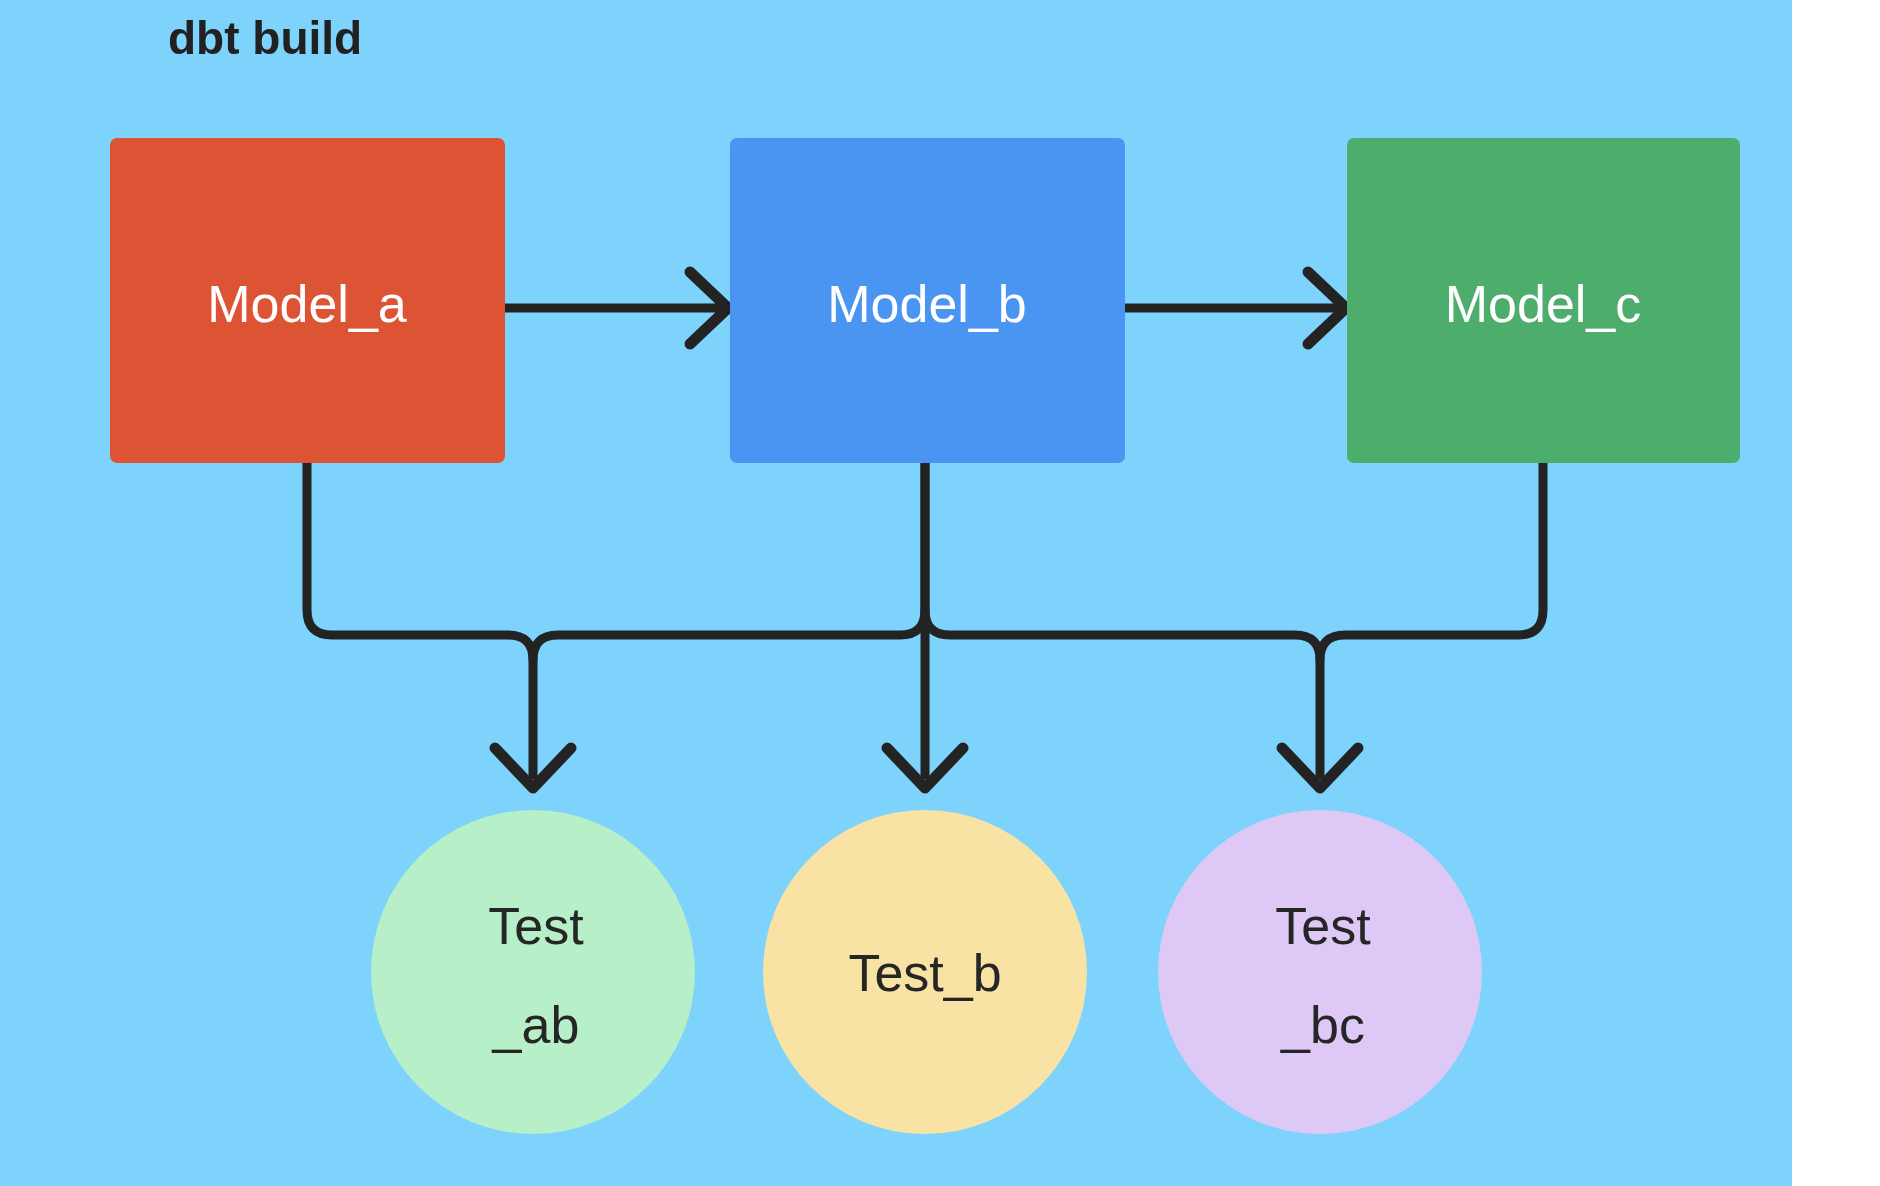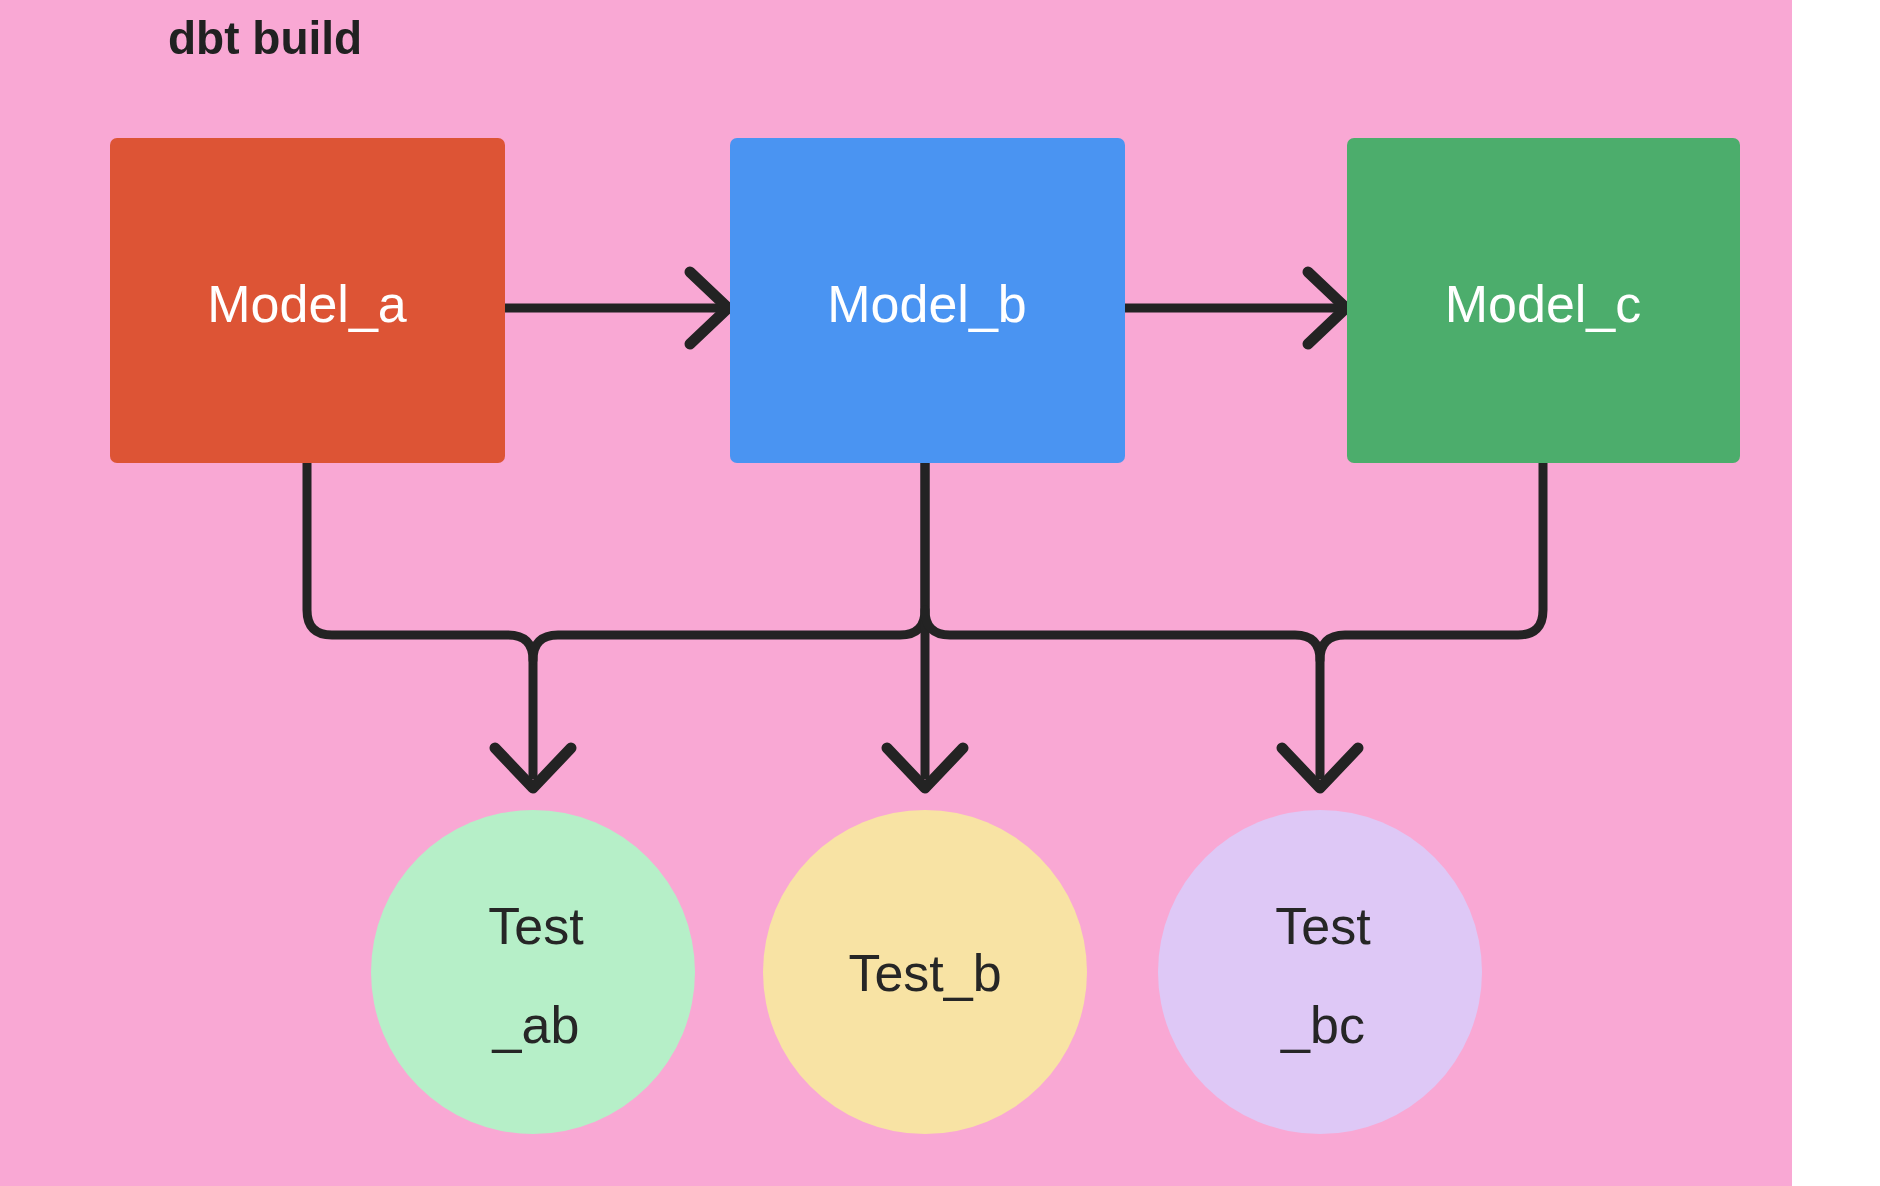--- a/index.html
+++ b/index.html
@@ -10,21 +10,21 @@
   body {
     width: 1880px;
     height: 1186px;
     font-family: "Liberation Sans", sans-serif;
     overflow: hidden;
   }
   #stage {
     position: relative;
     width: 1792px;
     height: 1186px;
-    background: #f9a8d4;
+    background: #7dd3fc;
     text-decoration: underline;
   }
   #diagram-svg {
     position: absolute;
     left: 0;
     top: 0;
     width: 1880px;
     height: 1186px;
   }
   .title-text {

